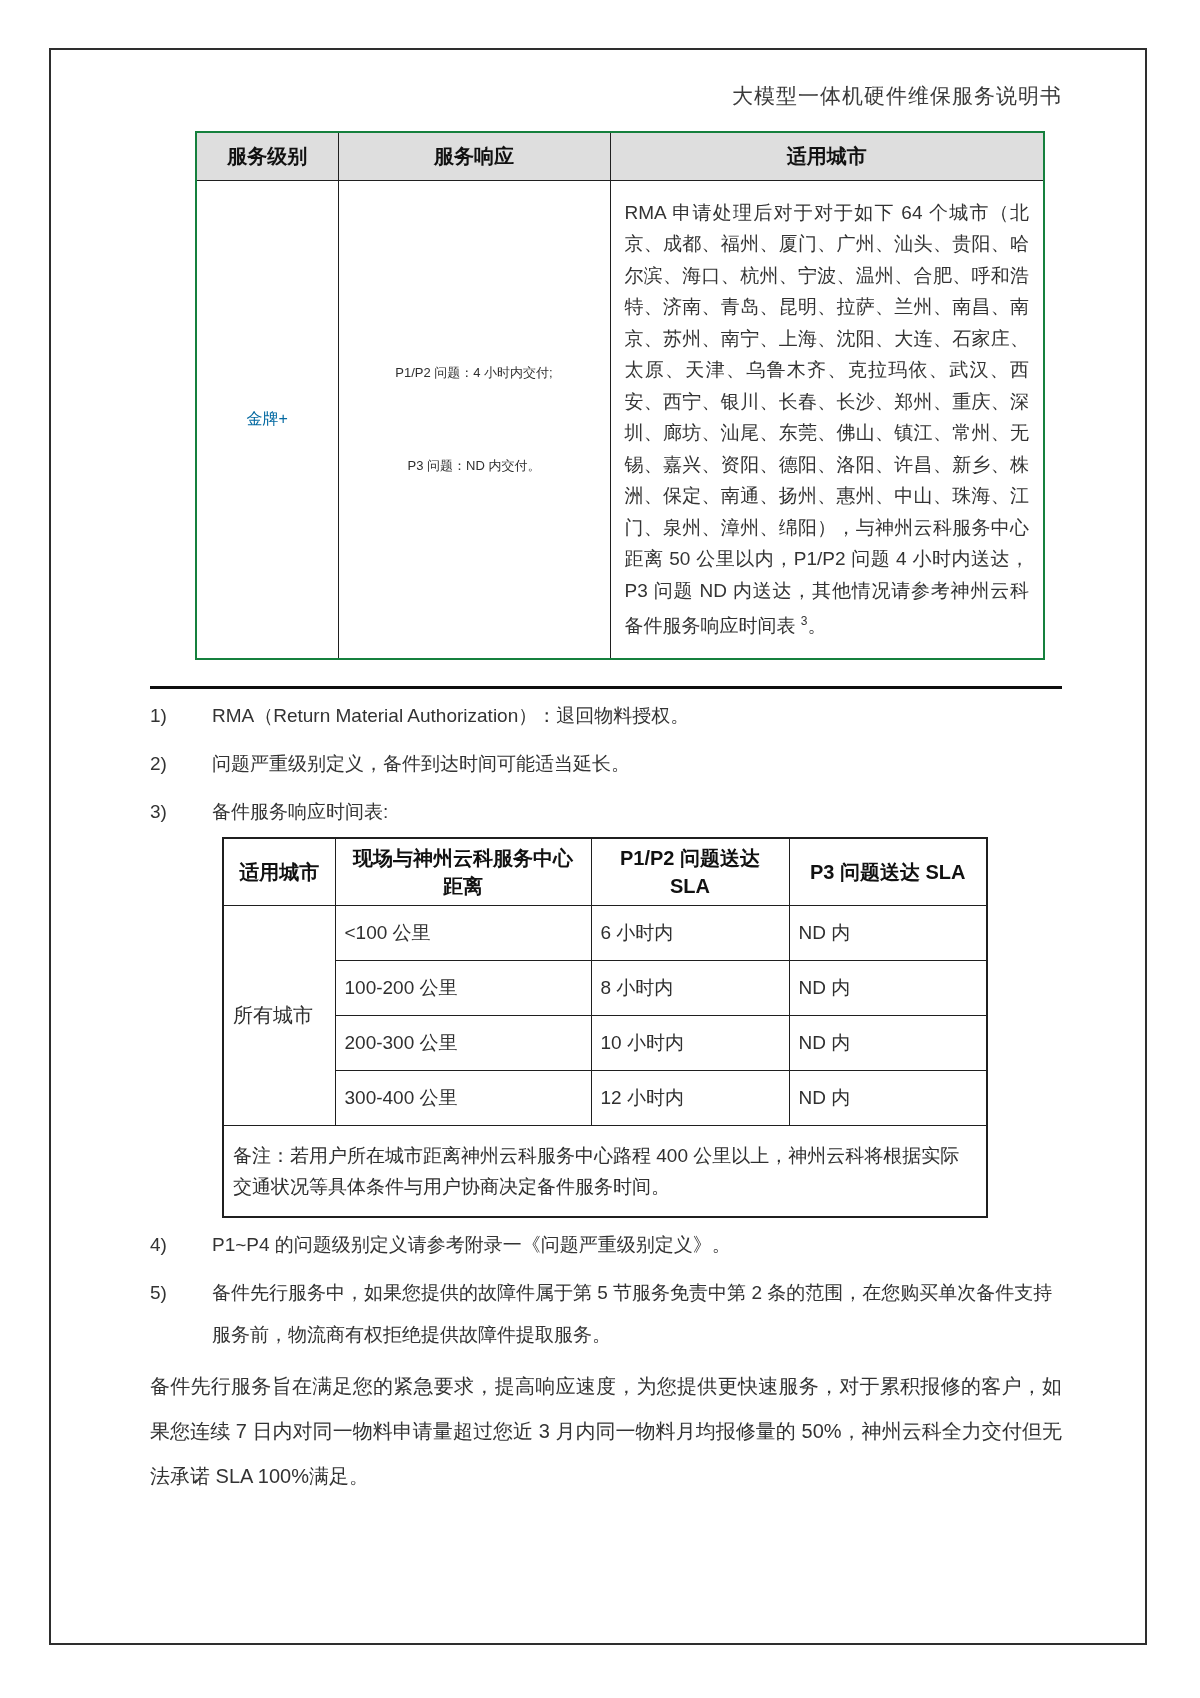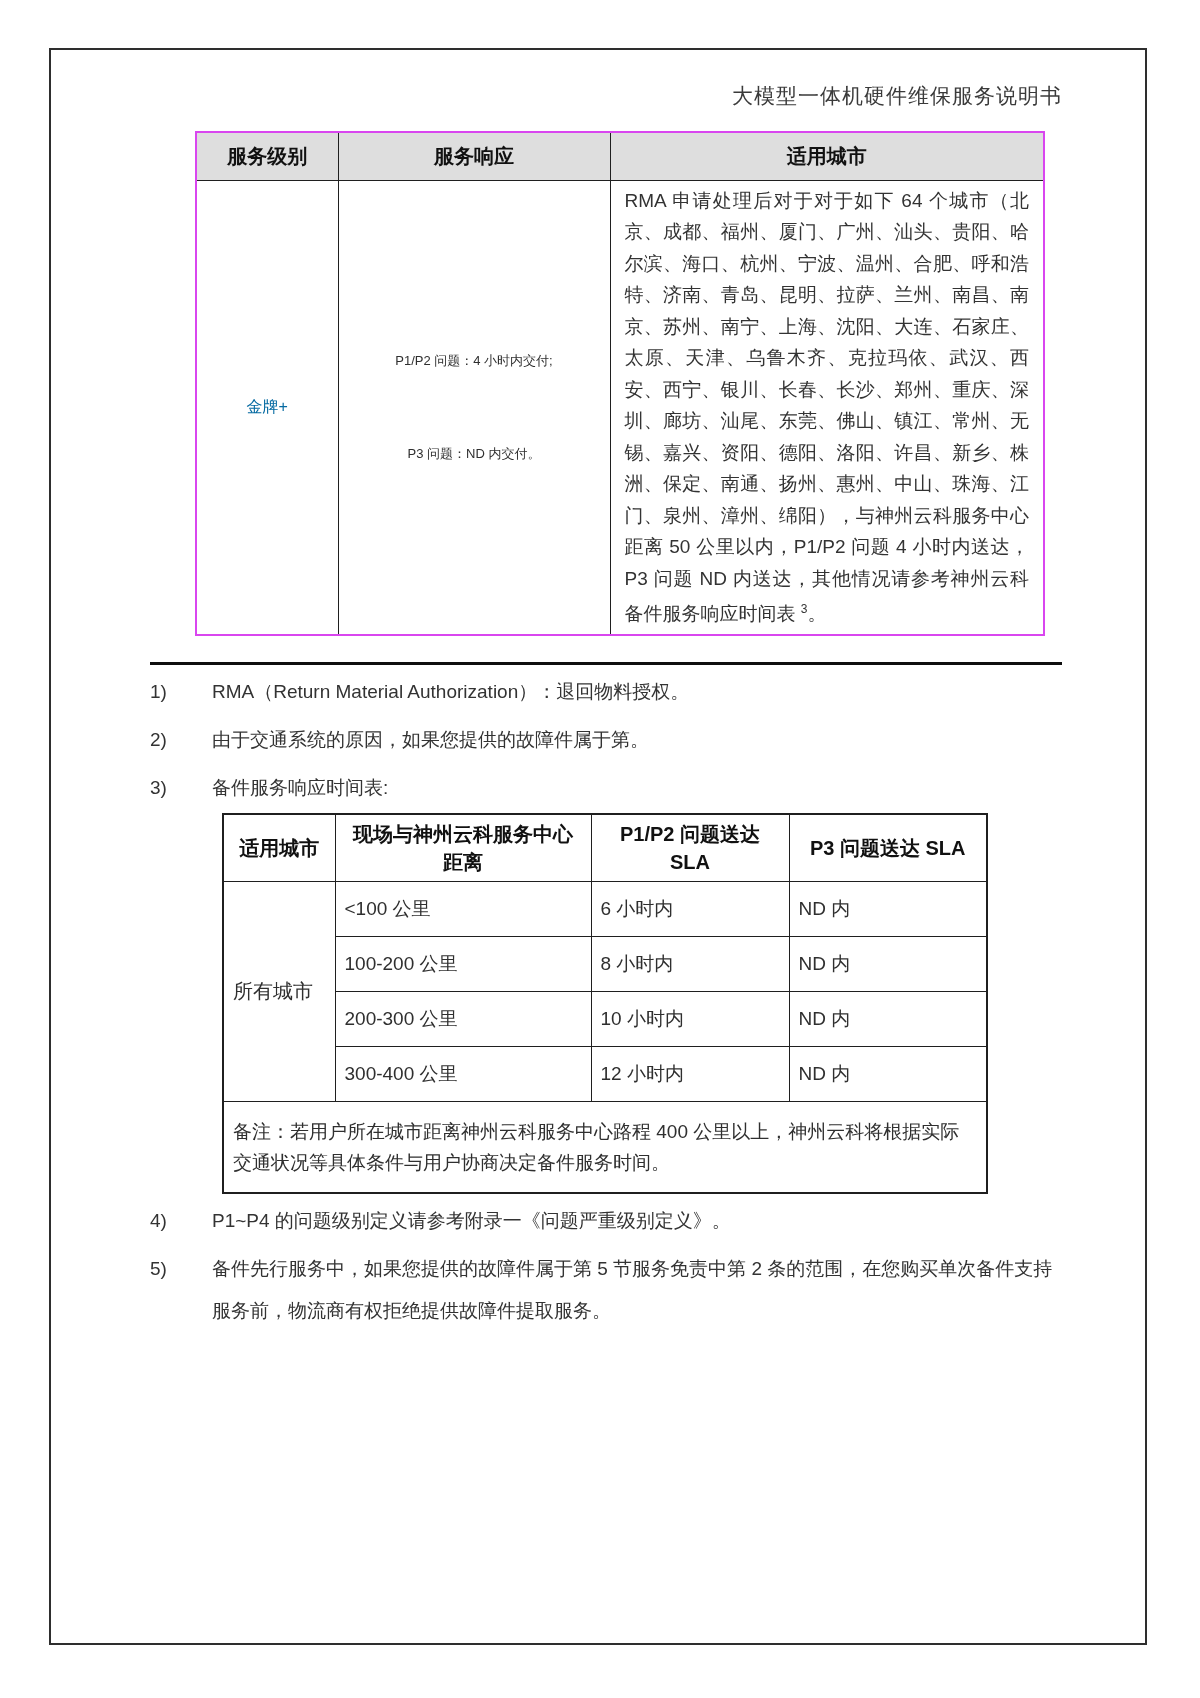--- a/index.html
+++ b/index.html
@@ -12,31 +12,31 @@
     border:2px solid #2e2e2e;box-sizing:border-box;pointer-events:none;
   }
   .doc-title{
     position:absolute;top:82px;left:0;width:1062px;text-align:right;
     font-family:"DejaVu Serif","Liberation Serif",serif;font-size:21px;color:#3a3a3a;letter-spacing:1px;
   }
   .content{position:absolute;left:150px;top:131px;width:912px;}
 
   
   table{border-collapse:collapse;table-layout:fixed;}
-  .svc-table{margin-left:45px;width:848px;border:2px solid #d946ef;}
+  .svc-table{margin-left:45px;width:848px;border:2px solid #15803d;}
   .svc-table th,.svc-table td{border:1px solid #1f1f1f;box-sizing:border-box;}
   .svc-table th{height:48px;background:#dedede;font-size:20px;font-weight:bold;text-align:center;color:#111;}
   .col-level{width:142px;}
   .col-resp{width:272px;}
   .col-cities{width:434px;}
   .svc-level-cell{text-align:center;font-size:16px;color:#0369a1;}
   .svc-resp-cell{text-align:center;vertical-align:middle;font-size:13px;padding:8px 20px;}
   .svc-resp-cell p{margin:0;line-height:37px;}
   .svc-resp-cell p + p{margin-top:56px;}
-  .svc-cities-cell{vertical-align:top;padding:4px 14px;font-size:19px;line-height:31.5px;text-align:justify;color:#333;}
+  .svc-cities-cell{vertical-align:top;padding:16px 14px;font-size:19px;line-height:31.5px;text-align:justify;color:#333;}
   .svc-cities-cell sup{font-size:12px;}
 
   
   .rule{margin-top:26px;width:912px;height:3px;background:#0e0e0e;}
 
   
   .notice-heading{margin-top:22px;font-size:20px;font-weight:bold;color:#161616;}
   .list-item{display:flex;margin-top:6px;font-size:19px;color:#333;}
   .list-item .num{width:62px;flex:0 0 62px;line-height:42px;}
   .list-item .text{flex:1;line-height:42px;}
@@ -102,21 +102,21 @@
 
     <div class="rule"></div>
 
 
     <div class="list-item">
       <div class="num">1)</div>
       <div class="text">RMA（Return Material Authorization）：退回物料授权。</div>
     </div>
     <div class="list-item">
       <div class="num">2)</div>
-      <div class="text">由于交通系统的原因，如果您提供的故障件属于第。</div>
+      <div class="text">问题严重级别定义，备件到达时间可能适当延长。</div>
     </div>
     <div class="list-item">
       <div class="num">3)</div>
       <div class="text">备件服务响应时间表:</div>
     </div>
 
     <table class="sla-table">
       <colgroup>
         <col class="sla-col-city">
           <col class="sla-col-dist">
@@ -163,17 +163,18 @@
 
     <div class="list-item">
       <div class="num">4)</div>
       <div class="text">P1~P4 的问题级别定义请参考附录一《问题严重级别定义》。</div>
     </div>
     <div class="list-item">
       <div class="num">5)</div>
       <div class="text">备件先行服务中，如果您提供的故障件属于第 5 节服务免责中第 2 条的范围，在您购买单次备件支持服务前，物流商有权拒绝提供故障件提取服务。</div>
     </div>
 
+    <div class="closing">备件先行服务旨在满足您的紧急要求，提高响应速度，为您提供更快速服务，对于累积报修的客户，如果您连续 7 日内对同一物料申请量超过您近 3 月内同一物料月均报修量的 50%，神州云科全力交付但无法承诺 SLA 100%满足。</div>
 
   </div>
 
 
 </div>
 
 </body></html>

